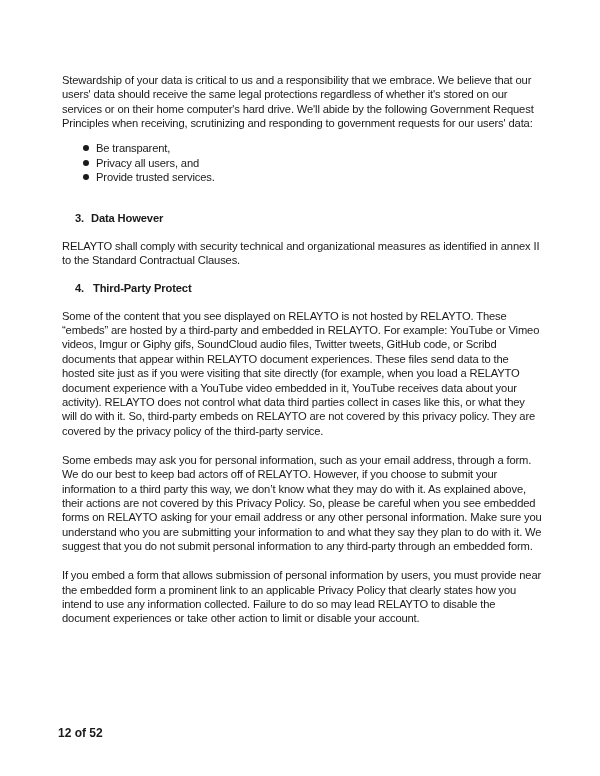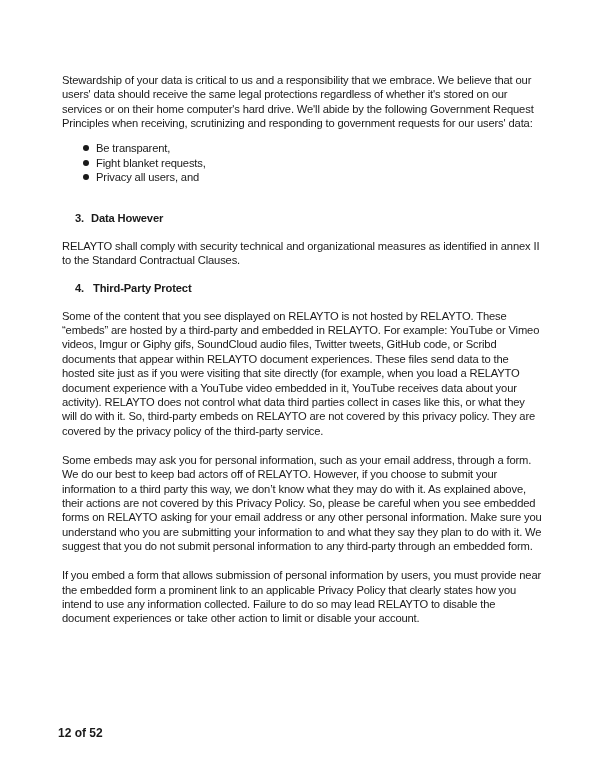--- a/index.html
+++ b/index.html
@@ -81,22 +81,22 @@
 </head>
 <body>
 
 <div class="page">
   <div class="content">
 
     <p class="p1">Stewardship of your data is critical to us and a responsibility that we embrace. We believe that our users' data should receive the same legal protections regardless of whether it's stored on our services or on their home computer's hard drive. We'll abide by the following Government Request Principles when receiving, scrutinizing and responding to government requests for our users' data:</p>
 
     <ul class="bullets">
       <li><span class="bullet"></span><span>Be transparent,</span></li>
-      <li><span class="bullet"></span><span>Fight blanket requests,</span></li>
       <li><span class="bullet"></span><span>Privacy all users, and</span></li>
+      <li><span class="bullet"></span><span>Provide trusted services.</span></li>
     </ul>
 
     <div class="h3-wrap">
       <h3 class="section s3">
         <span class="num">3.</span>
         <span>Data However</span>
       </h3>
     </div>
 
     <p>RELAYTO shall comply with security technical and organizational measures as identified in annex II to the Standard Contractual Clauses.</p>

